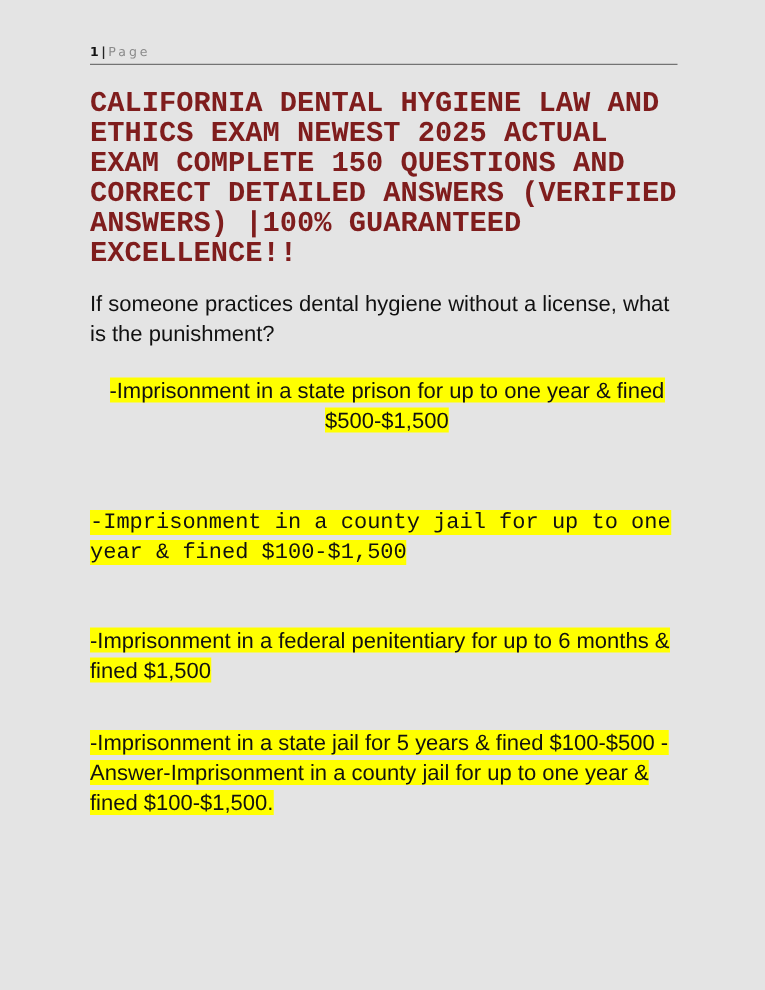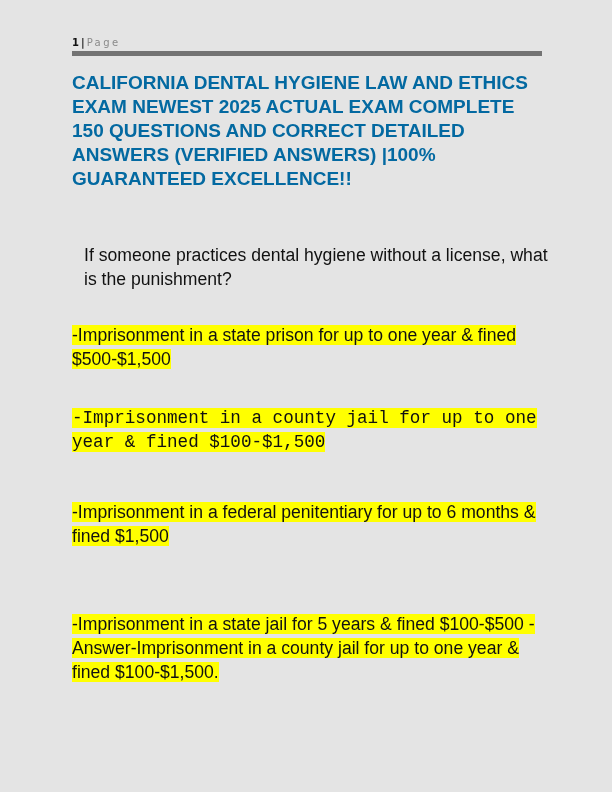--- a/index.html
+++ b/index.html
@@ -14,21 +14,21 @@
       overflow: hidden;
       font-family: "Liberation Sans", sans-serif;
       color: #000;
     }
     .page-header {
       position: absolute;
       left: 72px;
       top: 36px;
       width: 470px;
       height: 15px;
-      border-bottom: 5px solid #737373;
+      border-bottom: 1px solid #737373;
       font-family: "DejaVu Sans", sans-serif;
       font-size: 10px;
       line-height: 14px;
     }
     .page-num {
       font-weight: bold;
       color: #111;
     }
     .page-sep {
       font-weight: bold;
@@ -38,53 +38,54 @@
     .page-word {
       color: #8a8a8a;
       letter-spacing: 2.4px;
     }
     .title {
       position: absolute;
       left: 72px;
       top: 71px;
       width: 470px;
       margin: 0;
-      color: #0369a1;
+      color: #7f1d1d;
       font-weight: bold;
-      font-size: 19px;
+      font-size: 23px;
       line-height: 24px;
+      font-family: Liberation Mono, monospace;
     }
     .question {
       position: absolute;
       left: 72px;
       top: 231px;
       width: 470px;
-      margin: 12px;
+      margin: 0;
       font-size: 17.6px;
       line-height: 24px;
       color: #111;
     }
     .option {
       position: absolute;
       left: 72px;
       width: 475px;
       margin: 0;
       font-size: 17.6px;
       line-height: 24px;
       color: #111;
     }
     .hl {
       background: #ffff00;
       box-decoration-break: clone;
       -webkit-box-decoration-break: clone;
     }
-    .opt-0 { top: 323px; }
+    .opt-0 { top: 300px; text-align: center; }
     .opt-1 { top: 406px; font-family: Liberation Mono, monospace; }
     .opt-2 { top: 500px; }
-    .opt-3 { top: 612px; width: 475px; }
+    .opt-3 { top: 582px; width: 475px; }
   </style>
 </head>
 <body>
 
 <div class="page-header">
   <span class="page-num">1</span><span class="page-sep">|</span><span class="page-word">Page</span>
 </div>
 
 <h1 class="title">CALIFORNIA DENTAL HYGIENE LAW AND ETHICS EXAM NEWEST 2025 ACTUAL EXAM COMPLETE 150 QUESTIONS AND CORRECT DETAILED ANSWERS (VERIFIED ANSWERS) |100% GUARANTEED EXCELLENCE!!</h1>
 

